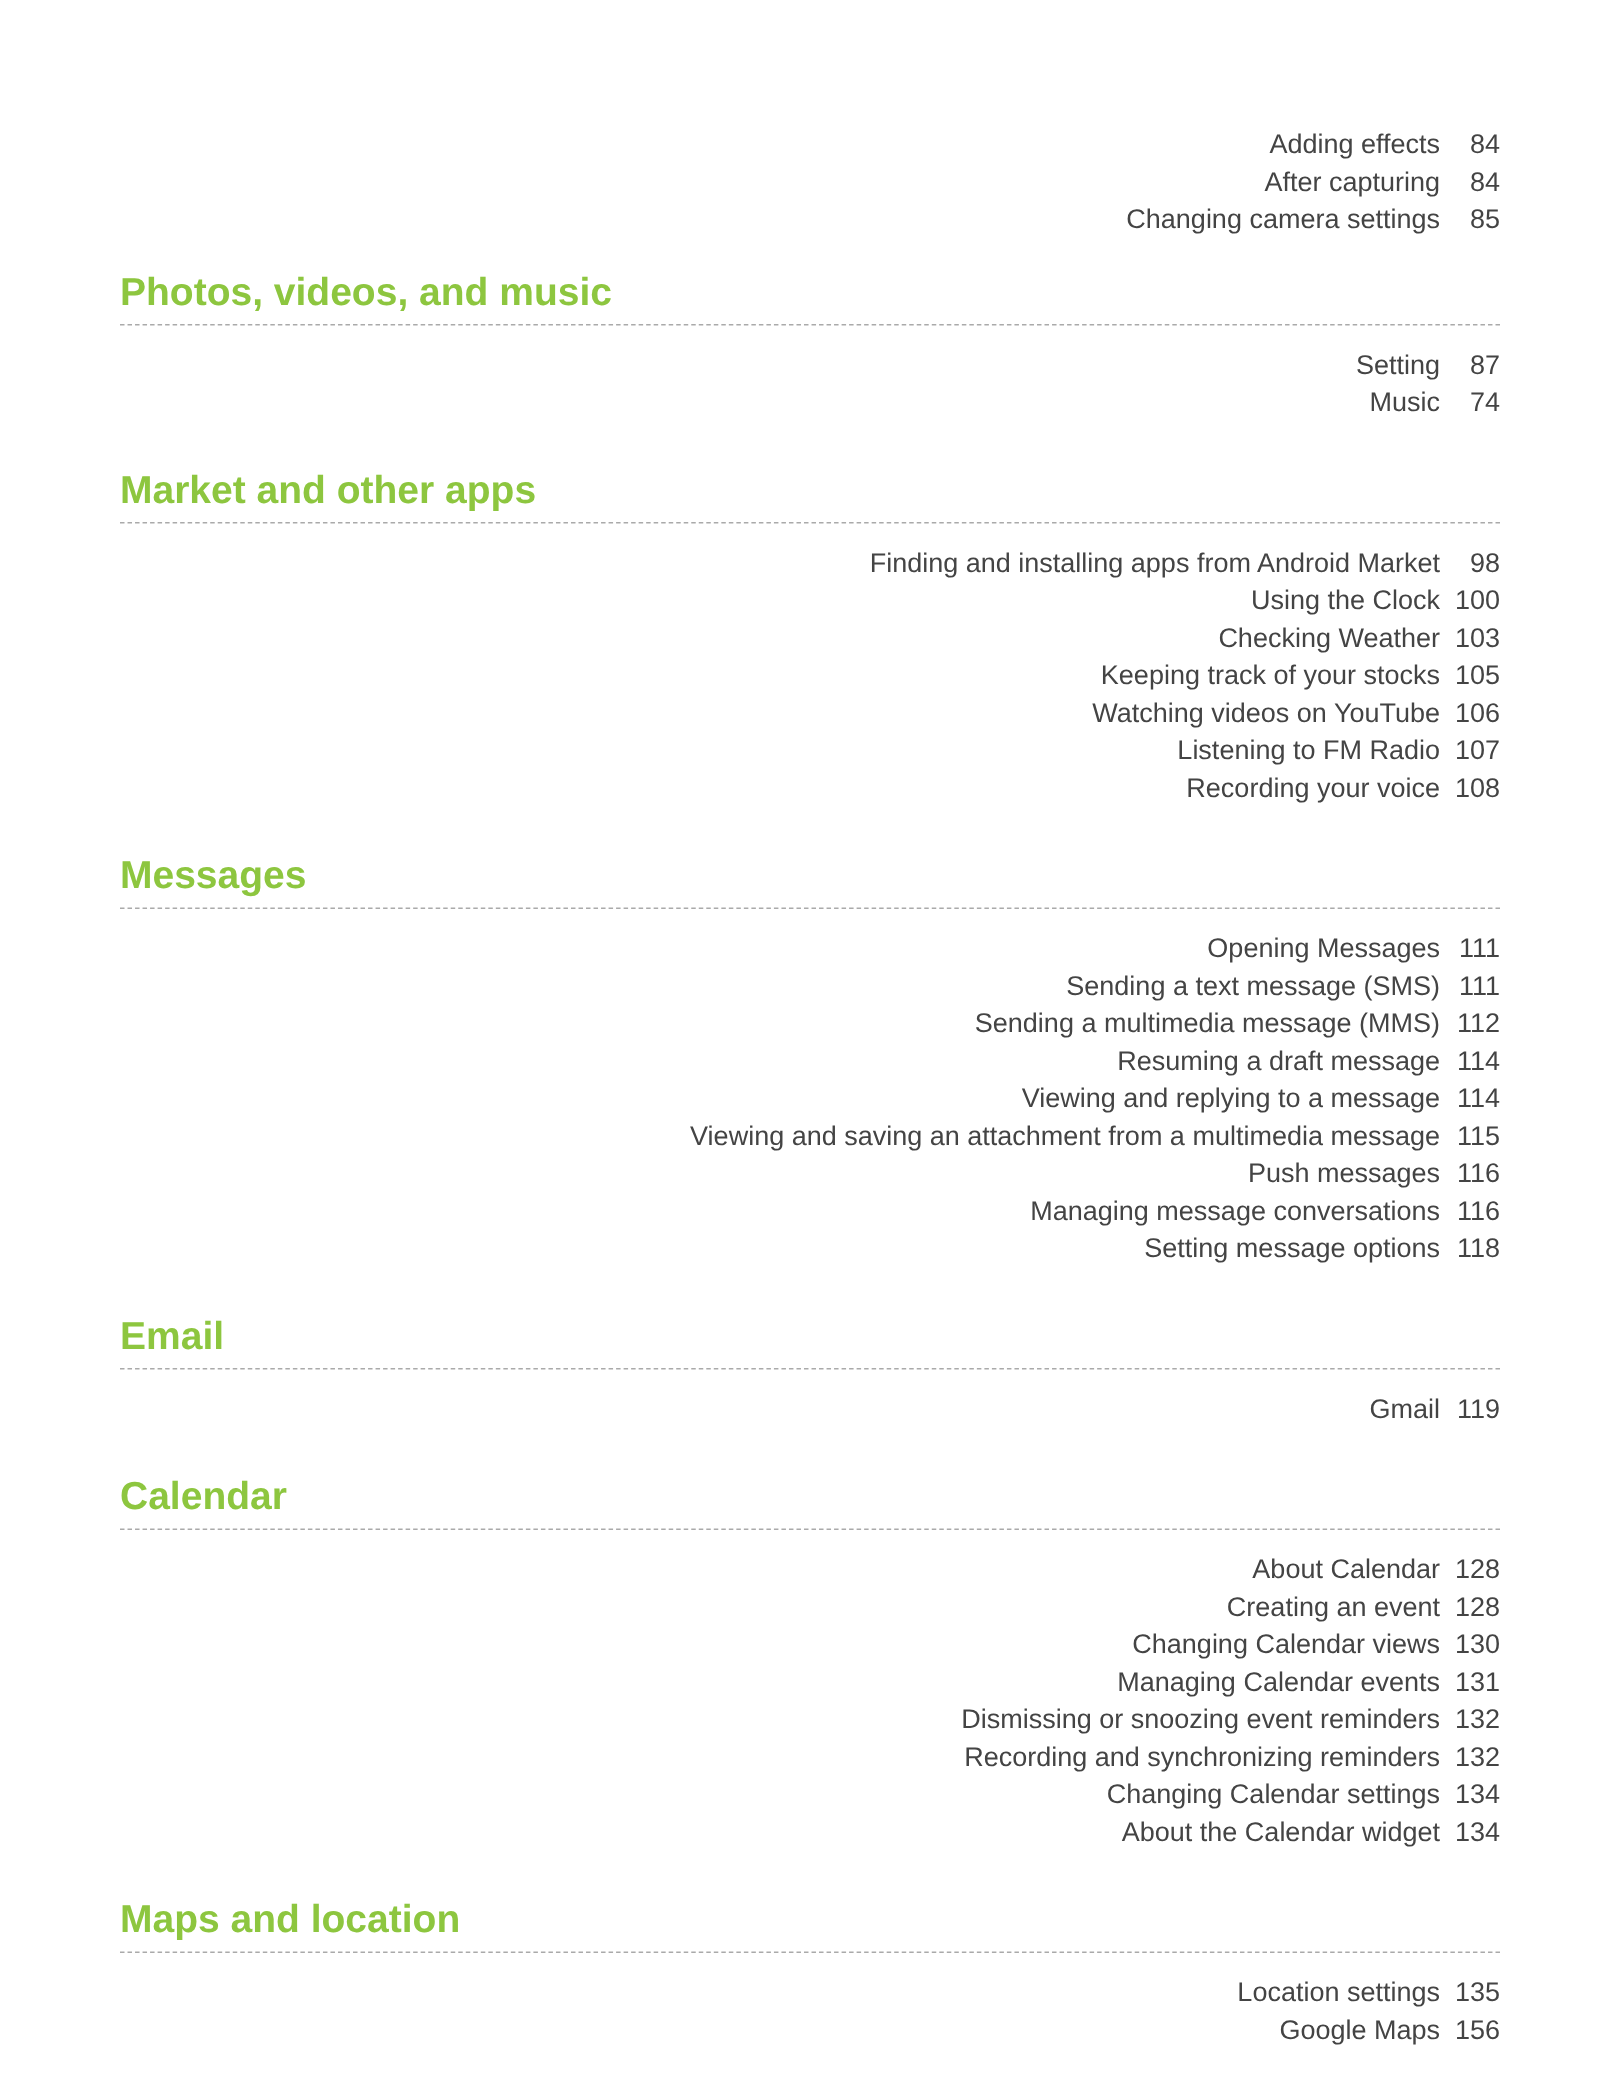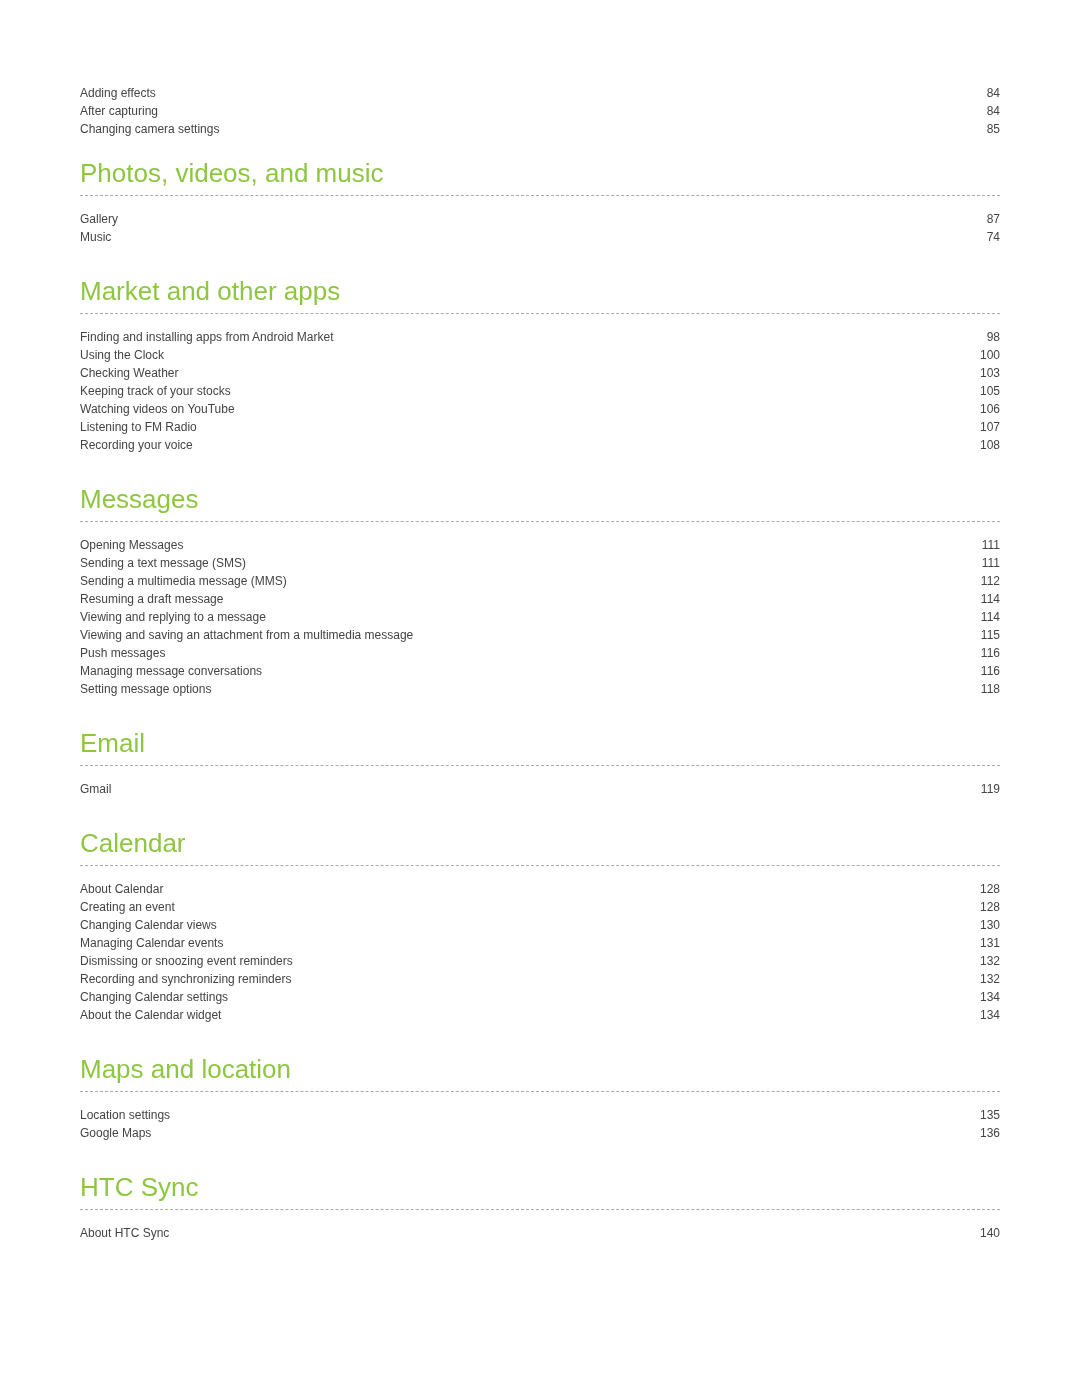--- a/index.html
+++ b/index.html
@@ -16,30 +16,30 @@
       font-size: 12px;
       color: #888;
       margin-bottom: 30px;
     }
     .section {
       margin-bottom: 30px;
     }
     .section-title {
       font-size: 26px;
       color: #8dc63f;
-      font-weight: normal;
+      font-weight: bold;
       margin-bottom: 14px;
       border-bottom: 1px dashed #aaa;
       padding-bottom: 6px;
     }
     .toc-row {
       display: flex;
-      justify-content: space-between;
+      justify-content: flex-end;
       padding: 2px 0;
-      font-size: 12px;
+      font-size: 18px;
       color: #444;
     }
     .toc-row .page-num {
       color: #444;
       min-width: 40px;
       text-align: right;
     }
     .intro-rows {
       margin-bottom: 20px;
     }
@@ -63,21 +63,21 @@
     <div class="toc-row">
       <span>Changing camera settings</span>
       <span class="page-num">85</span>
     </div>
   </div>
 
 <div id="sections-container">
     <div class="section">
       <div class="section-title">Photos, videos, and music</div>
       <div class="toc-row">
-        <span>Gallery</span>
+        <span>Setting</span>
         <span class="page-num">87</span>
       </div>
       <div class="toc-row">
         <span>Music</span>
         <span class="page-num">74</span>
       </div>
     </div>
     <div class="section">
       <div class="section-title">Market and other apps</div>
       <div class="toc-row">
@@ -191,21 +191,21 @@
       </div>
     </div>
     <div class="section">
       <div class="section-title">Maps and location</div>
       <div class="toc-row">
         <span>Location settings</span>
         <span class="page-num">135</span>
       </div>
       <div class="toc-row">
         <span>Google Maps</span>
-        <span class="page-num">136</span>
+        <span class="page-num">156</span>
       </div>
     </div>
     <div class="section">
       <div class="section-title">HTC Sync</div>
       <div class="toc-row">
         <span>About HTC Sync</span>
         <span class="page-num">140</span>
       </div>
     </div>
   </div>

